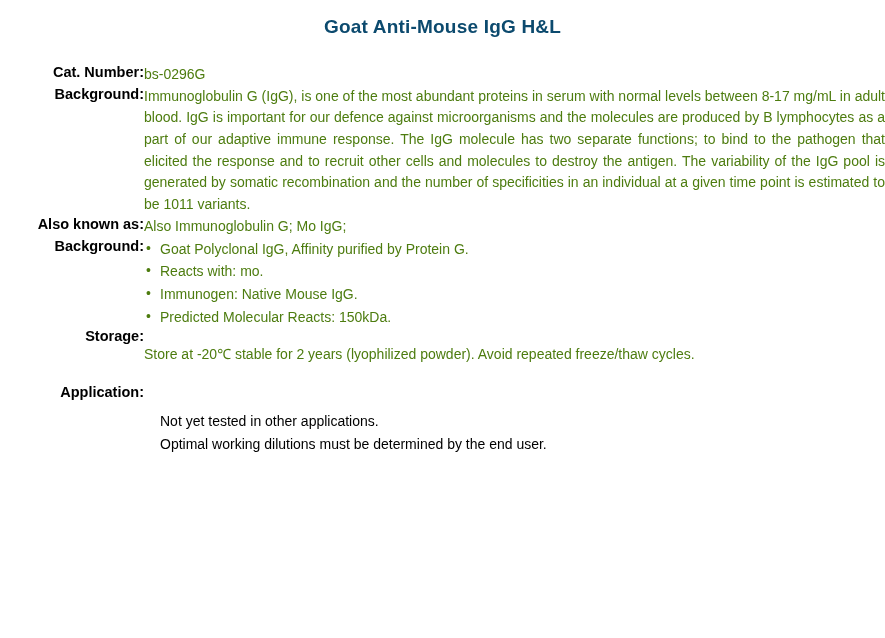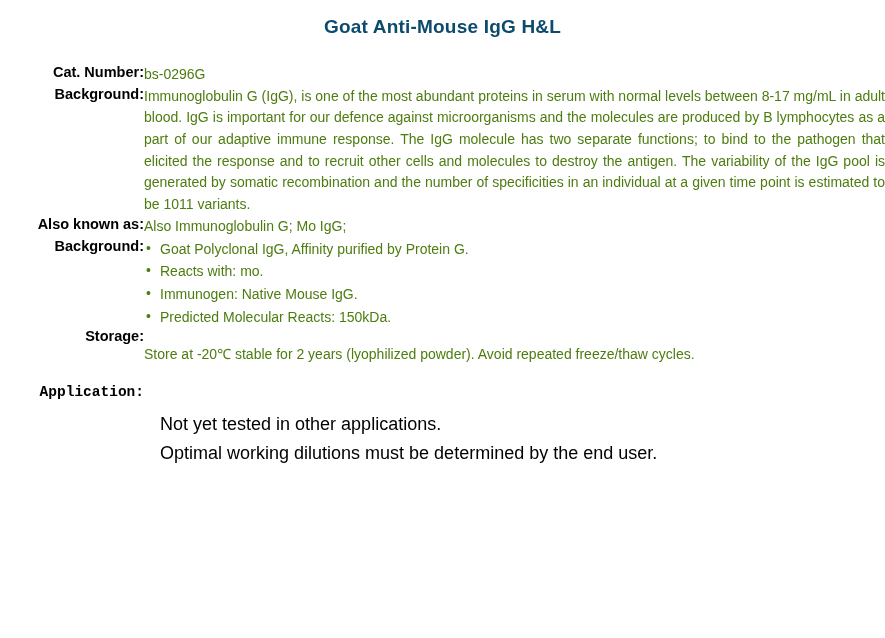--- a/index.html
+++ b/index.html
@@ -76,26 +76,25 @@
     position: absolute;
     left: 2px;
     top: -1px;
     font-size: 14px;
   }
   .storage-row td.value {
     padding-top: 16px;
   }
   .app-label-row td.label {
     padding-top: 18px;
-    font-family: Liberation Mono, monospace;
   }
   .app-body {
     padding-left: 160px;
     padding-right: 30px;
-    font-size: 18px;
+    font-size: 14px;
     line-height: 1.62;
     margin-top: 10px;
   }
   .app-line {
     display: block;
   }
   .spacer-cell {
     height: 0;
   }
 </style>

